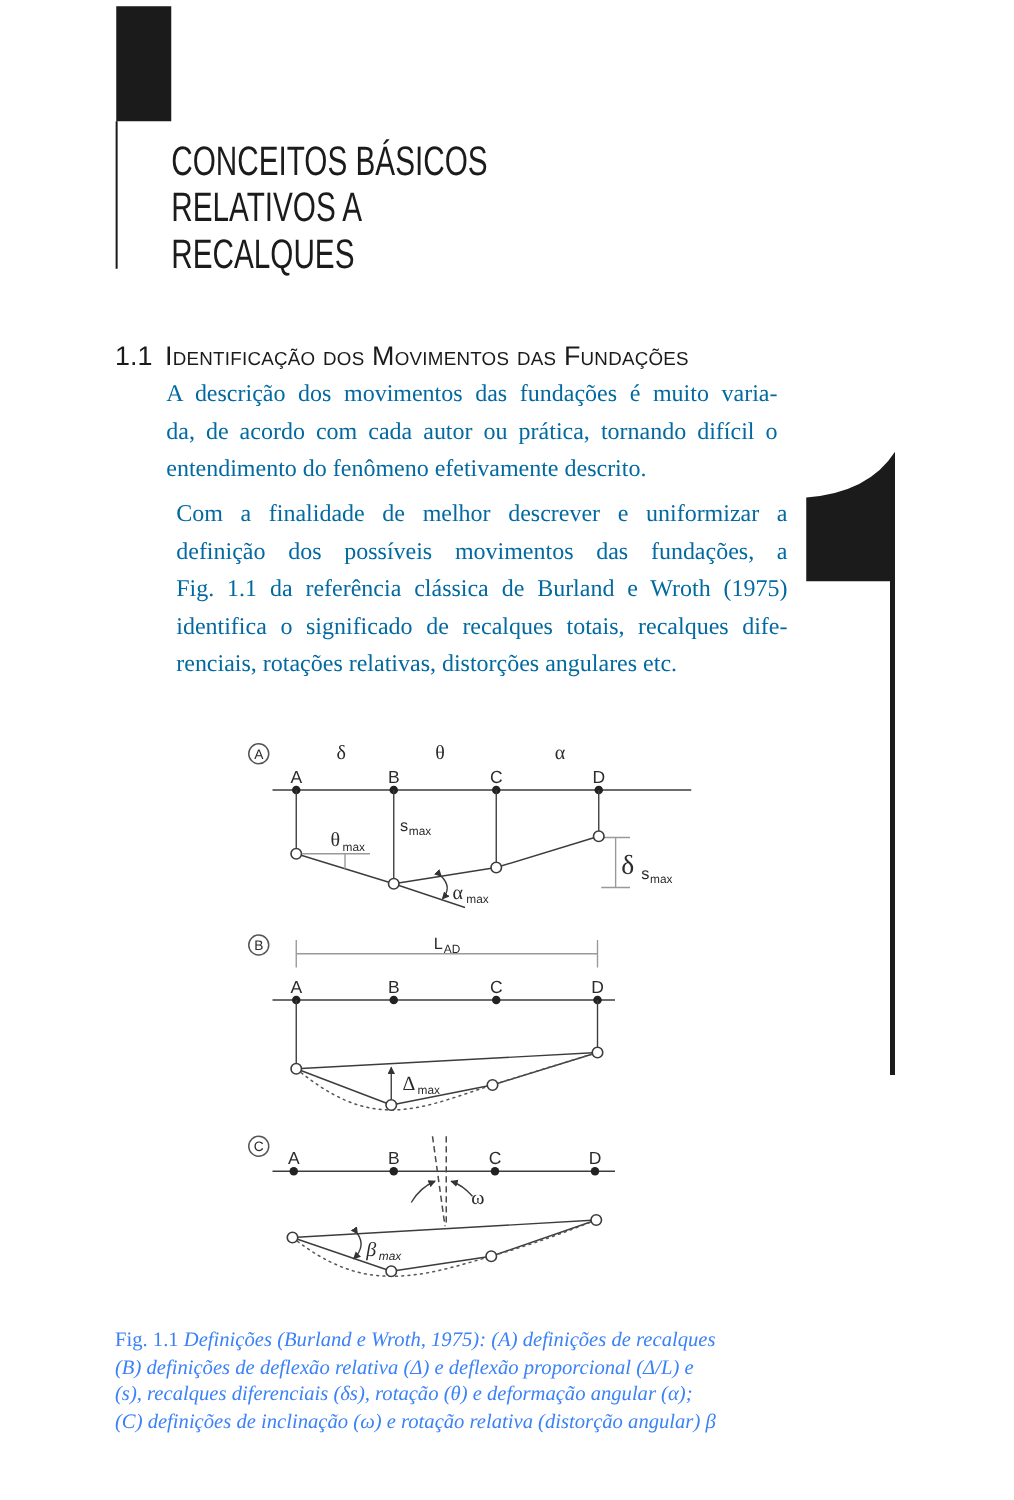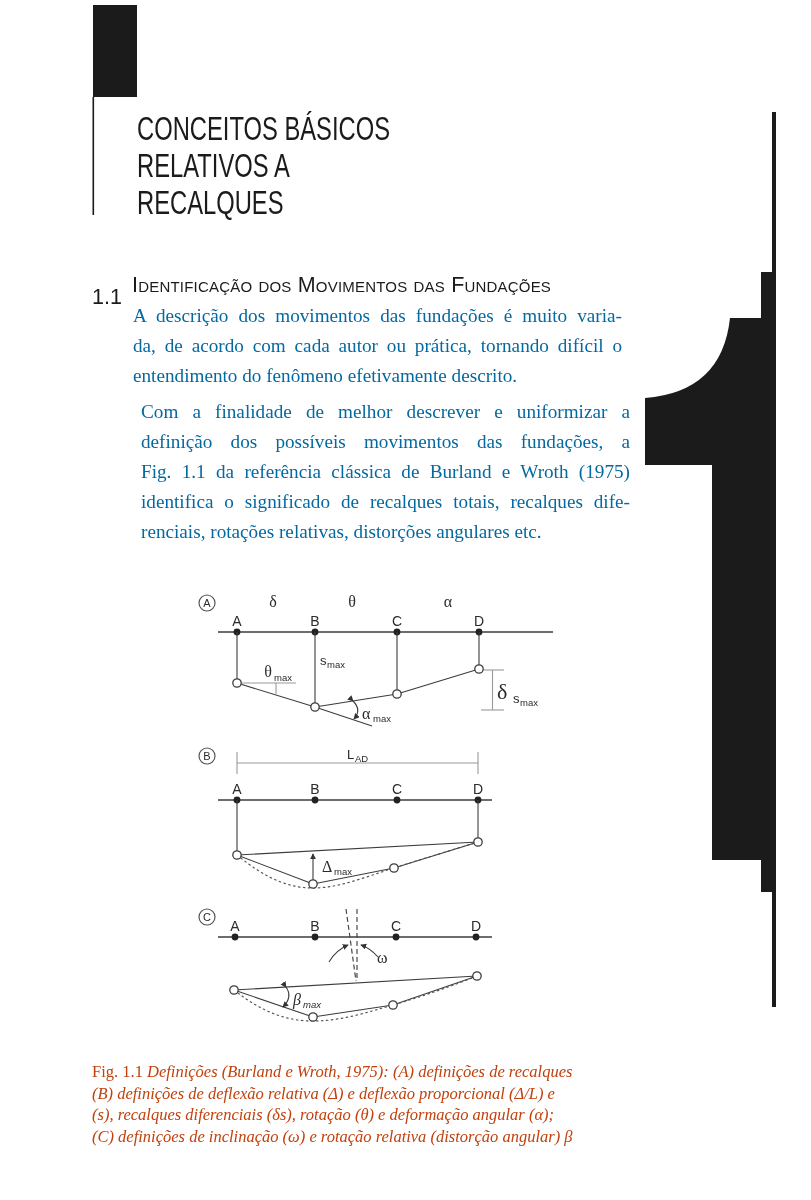--- a/index.html
+++ b/index.html
@@ -1,48 +1,48 @@
 <!DOCTYPE html>
 <html><head>
 <meta charset="utf-8">
 <style>
   html,body{margin:0;padding:0;}
   body{background:#ffffff;font-family:"Liberation Serif",serif;}
-  .page{position:relative;width:776px;height:1200px;background:#ffffff;overflow:hidden;color:#1e1e1e;}
+  .page{position:relative;width:716px;height:1200px;background:#ffffff;overflow:hidden;color:#1e1e1e;}
   .abs{position:absolute;}
 
   
   .decor-svg{position:absolute;left:0;top:0;pointer-events:none;}
 
   
   .chapter-title{
     left:137px;top:110px;
     font-family:"Liberation Sans",sans-serif;
     font-size:33px;line-height:37px;color:#1b1b1b;
     transform:scaleX(0.72);transform-origin:top left;
     white-space:nowrap;letter-spacing:0px;font-weight:400;
   }
 
   
   .section-heading{left:92px;top:271px;width:560px;
     font-family:"Liberation Sans",sans-serif;color:#1b1b1b;
     font-size:21.5px;line-height:28px;white-space:nowrap;}
-  .section-number{position:absolute;left:0;top:12px;}
+  .section-number{position:absolute;left:0;top:0;}
   .section-title{position:absolute;left:40px;top:0;font-variant:small-caps;letter-spacing:0.2px;}
 
   
   .body-par{width:489px;font-size:19.2px;line-height:30px;color:#0369a1;}
   .par-1{left:133px;top:301px;}
   .par-2{left:133px;top:397px;margin-left:8px;}
   .bodyline{text-align:justify;text-align-last:justify;}
   .bodyline.last{text-align-last:left;}
 
   
   .fig-caption{left:92px;top:1061px;width:552px;font-size:16.5px;line-height:21.5px;
-    font-style:italic;color:#c2410c;}
+    font-style:italic;color:#3b82f6;}
   .cap-prefix{font-style:normal;}
 
   
   .fsvg text{fill:#2b2b2b;}
   .t-point{font-family:"Liberation Sans",sans-serif;font-size:14px;}
   .t-badge{font-family:"Liberation Sans",sans-serif;font-size:11px;fill:#3c3c3c;}
   .t-greek{font-family:"Liberation Serif",serif;font-size:16px;}
   .t-greek-big{font-family:"Liberation Serif",serif;font-size:22px;}
   .t-lbl{font-family:"Liberation Sans",sans-serif;font-size:13px;}
   .t-sub{font-family:"Liberation Sans",sans-serif;font-size:9.5px;}

